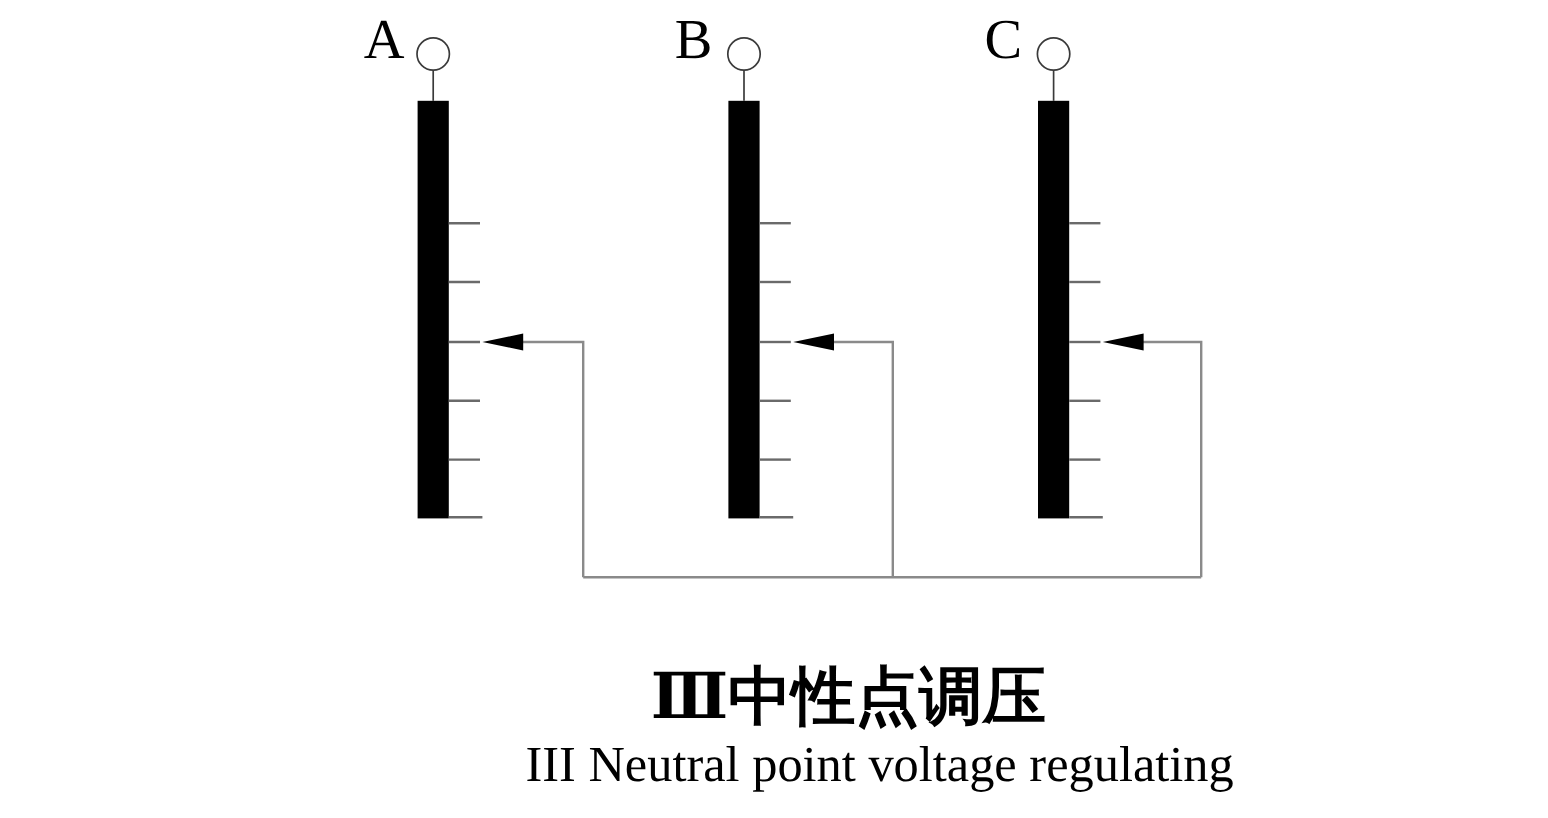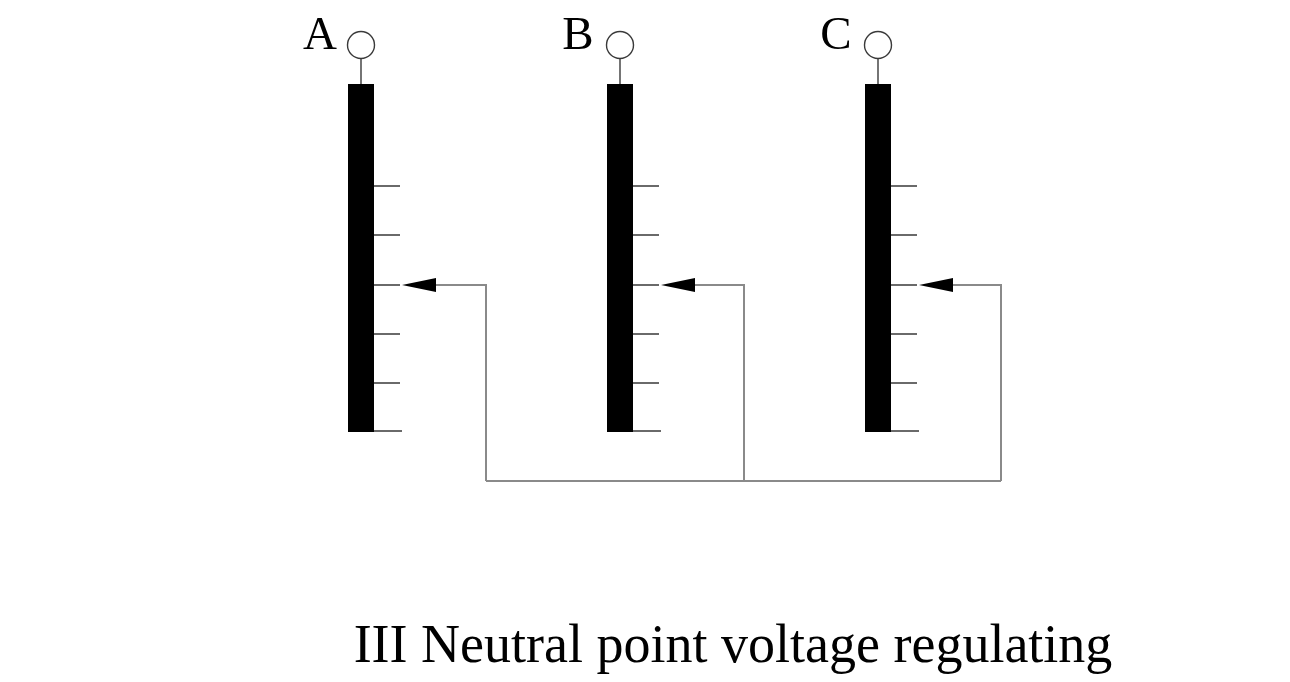--- a/index.html
+++ b/index.html
@@ -39,21 +39,21 @@
     font-weight: 600;
     color: #000000;
     white-space: nowrap;
     font-family: "Liberation Serif", "DejaVu Serif", serif;
   }
   .caption-en {
     position: absolute;
     left: 733px;
     top: 615px;
     transform: translateX(-50%);
-    font-size: 54px;
+    font-size: 42px;
     line-height: 1.1;
     color: #000000;
     white-space: nowrap;
     font-family: "Liberation Serif", "DejaVu Serif", serif;
     text-align: center;
   }
 </style>
 </head>
 <body>
 
@@ -109,15 +109,16 @@
       <polygon points="919,285 953,278 953,292" fill="#000000"></polygon>
     </g>
 
     <line x1="486" y1="481" x2="1001" y2="481" stroke="#8a8a8a" stroke-width="2"></line>
   </svg>
 
   <div class="phase-label" style="left:320px; top:10px;">A</div>
   <div class="phase-label" style="left:578px; top:10px;">B</div>
   <div class="phase-label" style="left:836px; top:10px;">C</div>
 
+  <div class="caption-zh">Ⅲ中性点调压</div>
   <div class="caption-en">III Neutral point voltage regulating</div>
 
 </div>
 
 </body></html>

